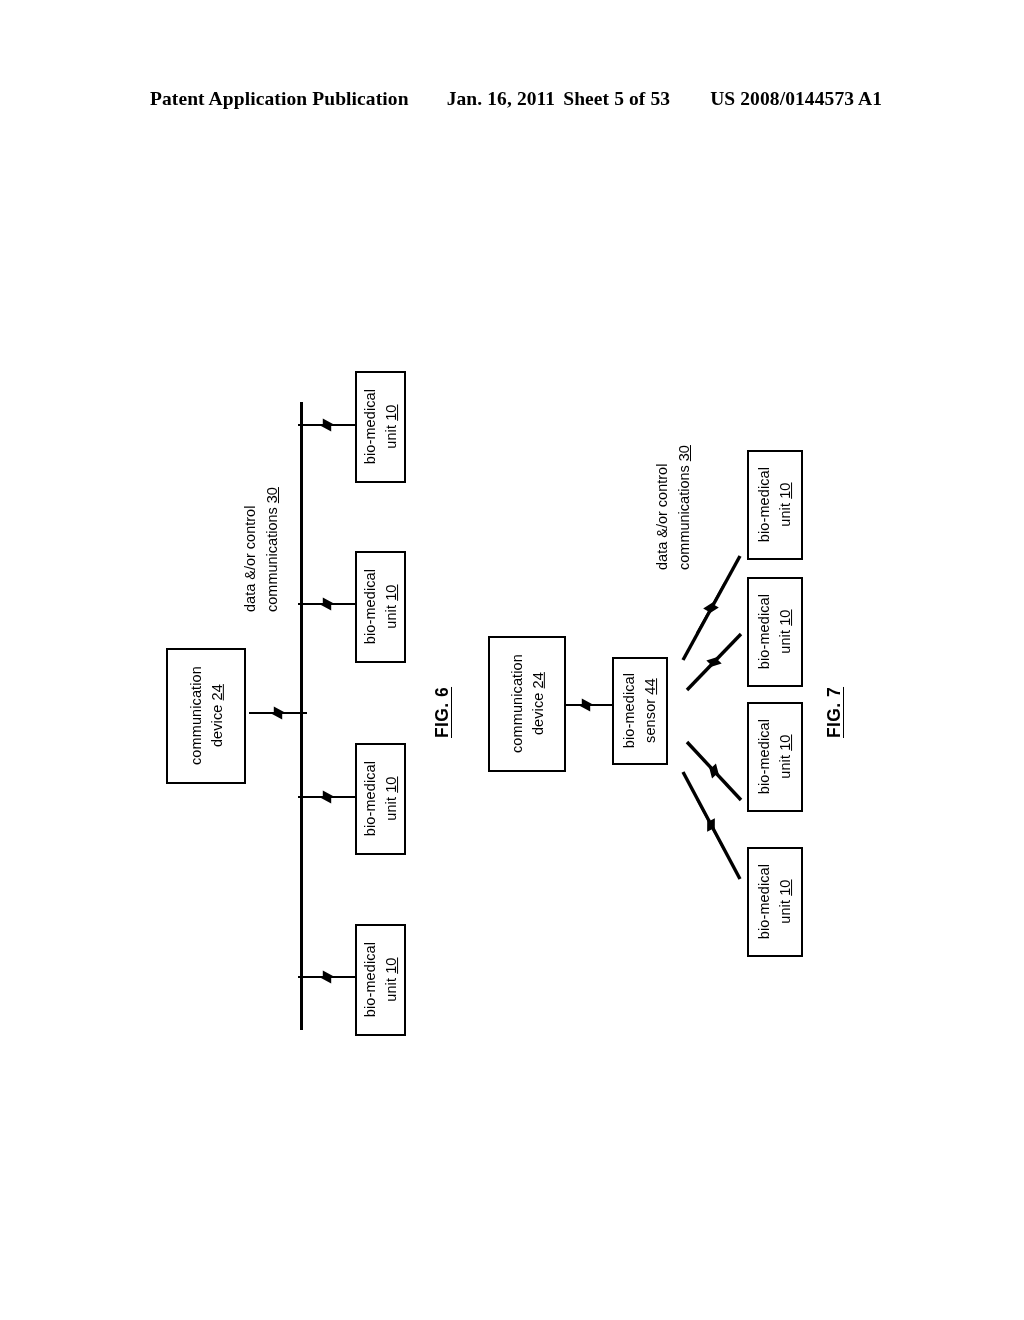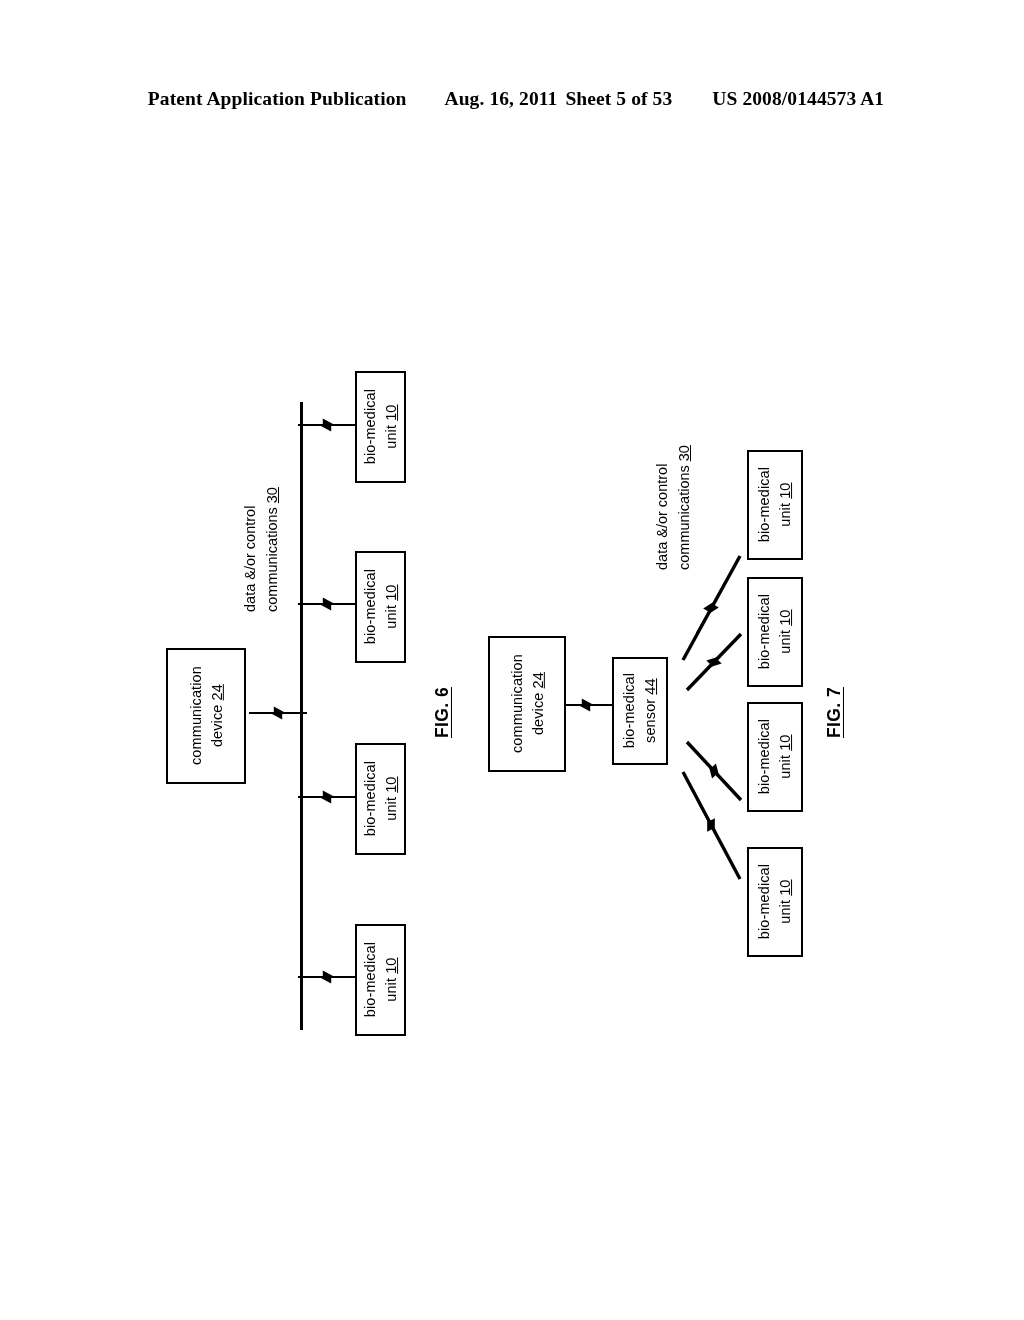--- a/index.html
+++ b/index.html
@@ -100,21 +100,21 @@
     pointer-events: none;
   }
 </style>
 </head>
 <body>
 
 <div class="page">
 
   <div class="header">
     <span class="h-pub">Patent Application Publication</span>
-    <span class="h-date">Aug. 16, 2011</span>
+    <span class="h-date">Jan. 16, 2011</span>
     <span class="h-sheet">Sheet 5 of 53</span>
     <span class="h-num">US 2008/0144573 A1</span>
   </div>
 
   <svg class="vec" viewBox="0 0 1024 1320">
     <defs>
 
       <g id="bolt">
 
         <path d="M -29 -1.1 L -4.2 -1.1 L -4.2 -6.6 L 6.0 -1.1 L 29 -1.1

